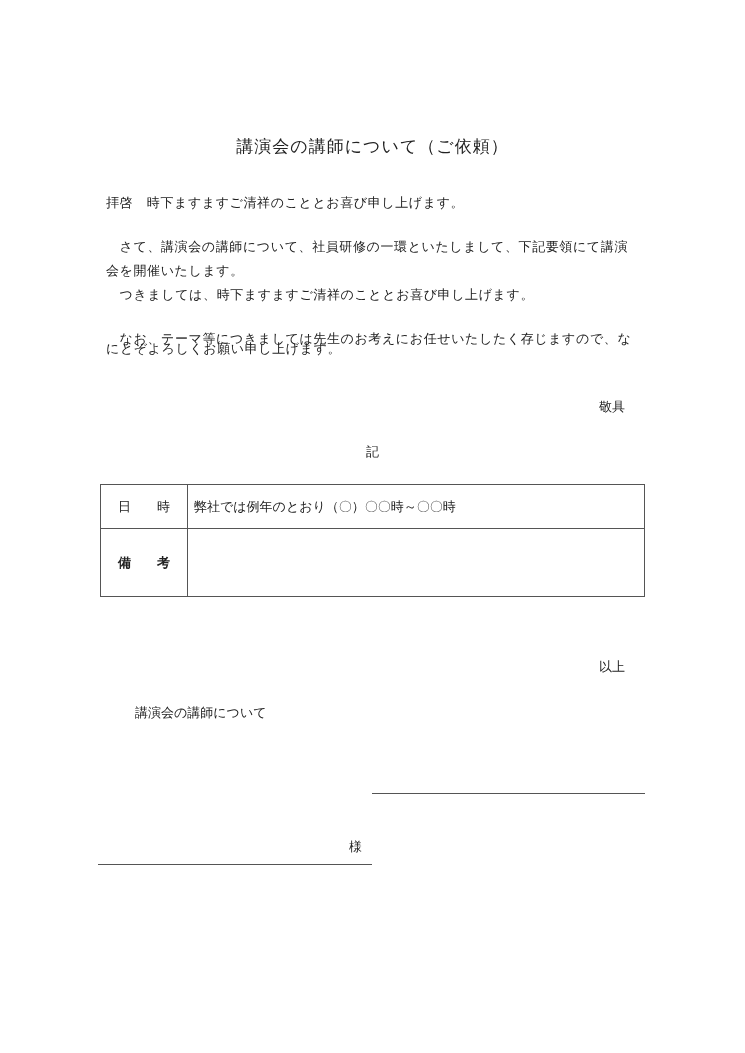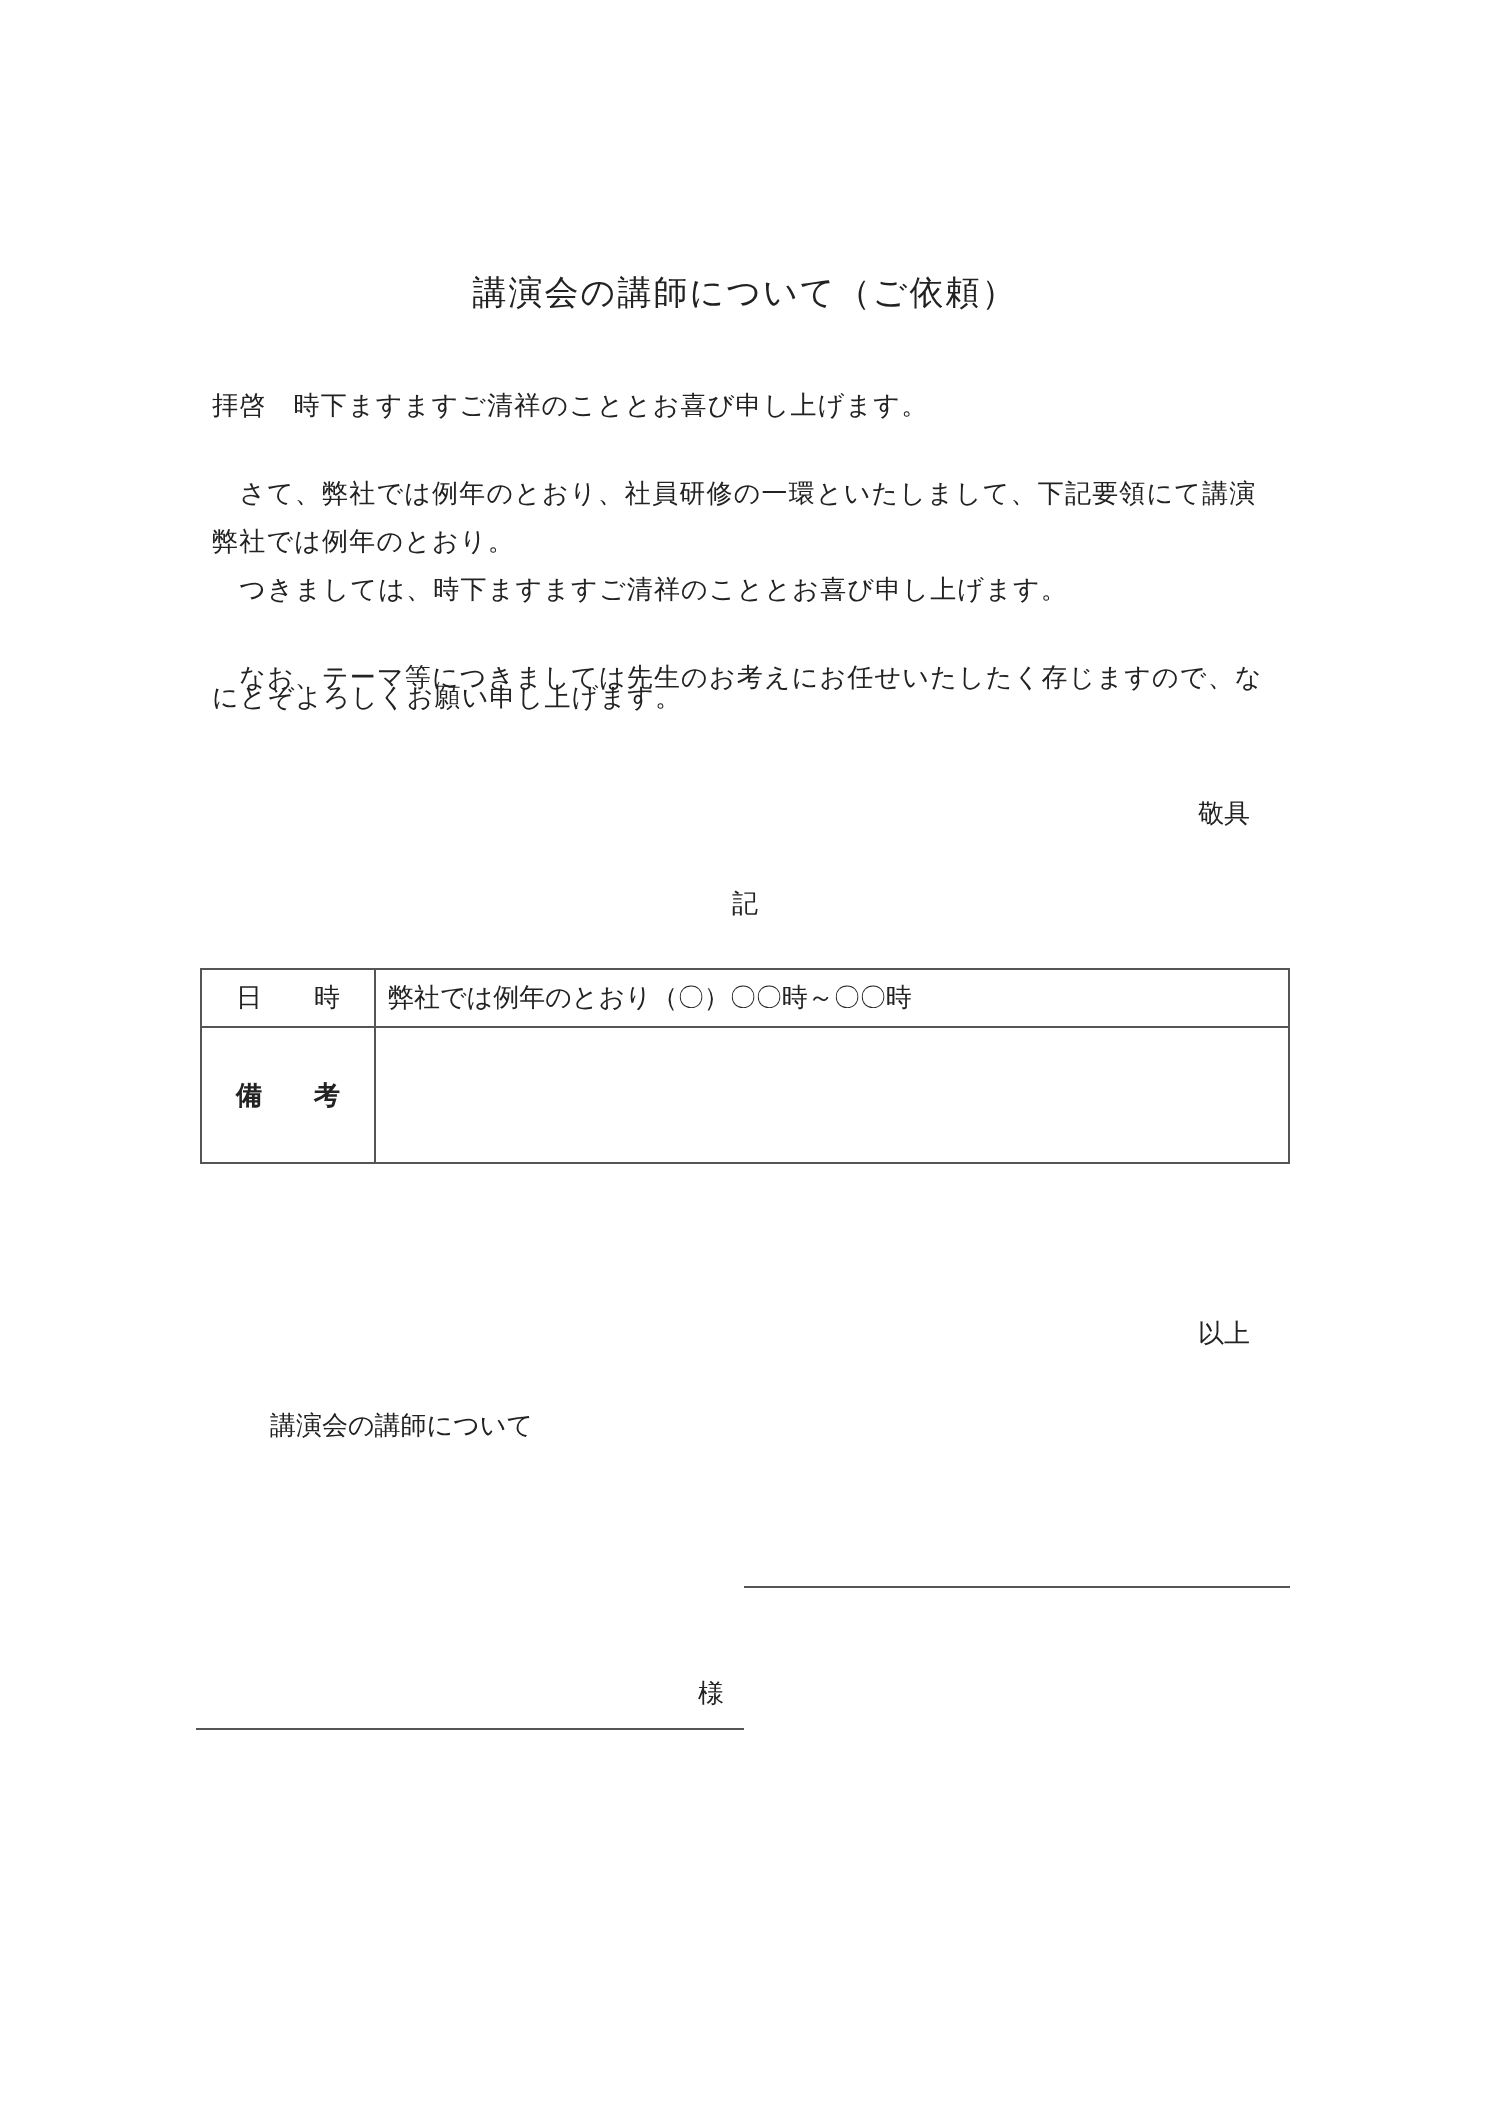--- a/index.html
+++ b/index.html
@@ -17,33 +17,33 @@
   td.value { padding-left: 6px !important; }
   .line { position: absolute; height: 1px; background: #555; }
 </style>
 </head>
 <body>
 
 <div class="abs title">講演会の講師について（ご依頼）</div>
 
 <div class="abs body-text" style="top:194px;">拝啓　時下ますますご清祥のこととお喜び申し上げます。</div>
 
-<div class="abs body-text" style="top:238px;">　さて、弊社では例年のとおり、社員研修の一環といたしまして、下記要領にて講演</div>
-<div class="abs body-text" style="top:262px;">弊社では例年のとおり。</div>
+<div class="abs body-text" style="top:238px;">　さて、講演会の講師について、社員研修の一環といたしまして、下記要領にて講演</div>
+<div class="abs body-text" style="top:262px;">会を開催いたします。</div>
 <div class="abs body-text" style="top:286px;">　つきましては、時下ますますご清祥のこととお喜び申し上げます。</div>
 <div class="abs body-text" style="top:330px;">　なお、テーマ等につきましては先生のお考えにお任せいたしたく存じますので、な</div>
 <div class="abs body-text" style="top:340px;">にとぞよろしくお願い申し上げます。</div>
 
 <div class="abs right" style="top:398px;text-align:right;">敬具</div>
 
 <div class="abs center" style="top:443px;">記</div>
 
 <table class="details">
   <tbody>
-      <tr style="height:29px;">
+      <tr style="height:44px;">
     <td class="label"><span>日時</span></td>
     <td class="value">弊社では例年のとおり（〇）〇〇時～〇〇時</td>
   </tr>
   <tr style="height:68px;font-weight:bold;">
     <td class="label"><span>備考</span></td>
     <td class="value"></td>
   </tr>
 </tbody>
   </table>
 

